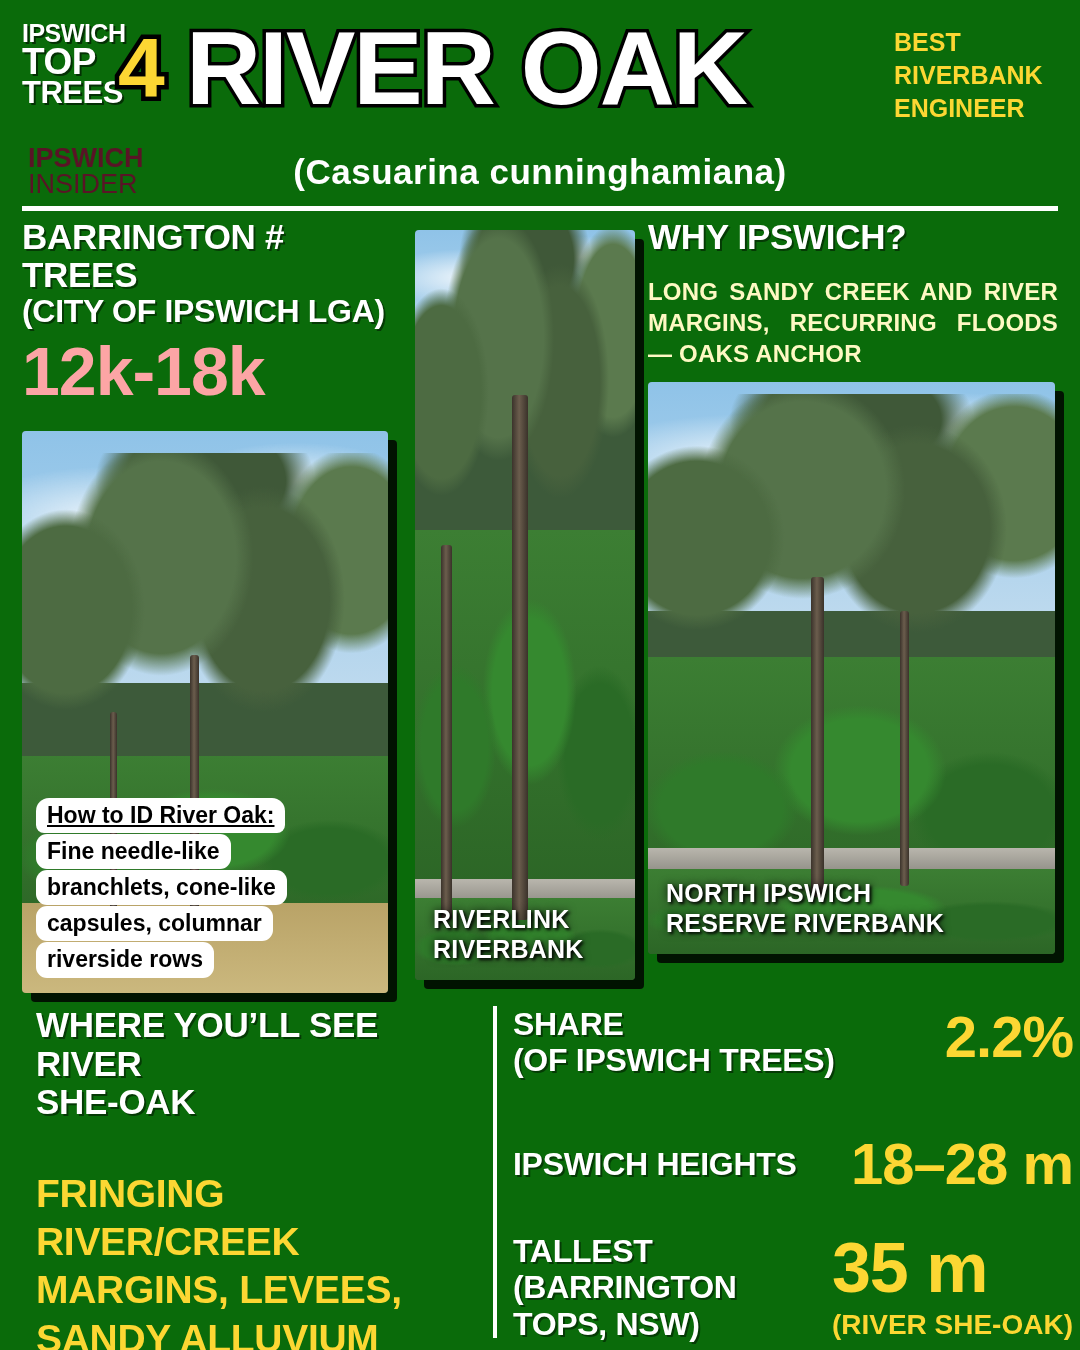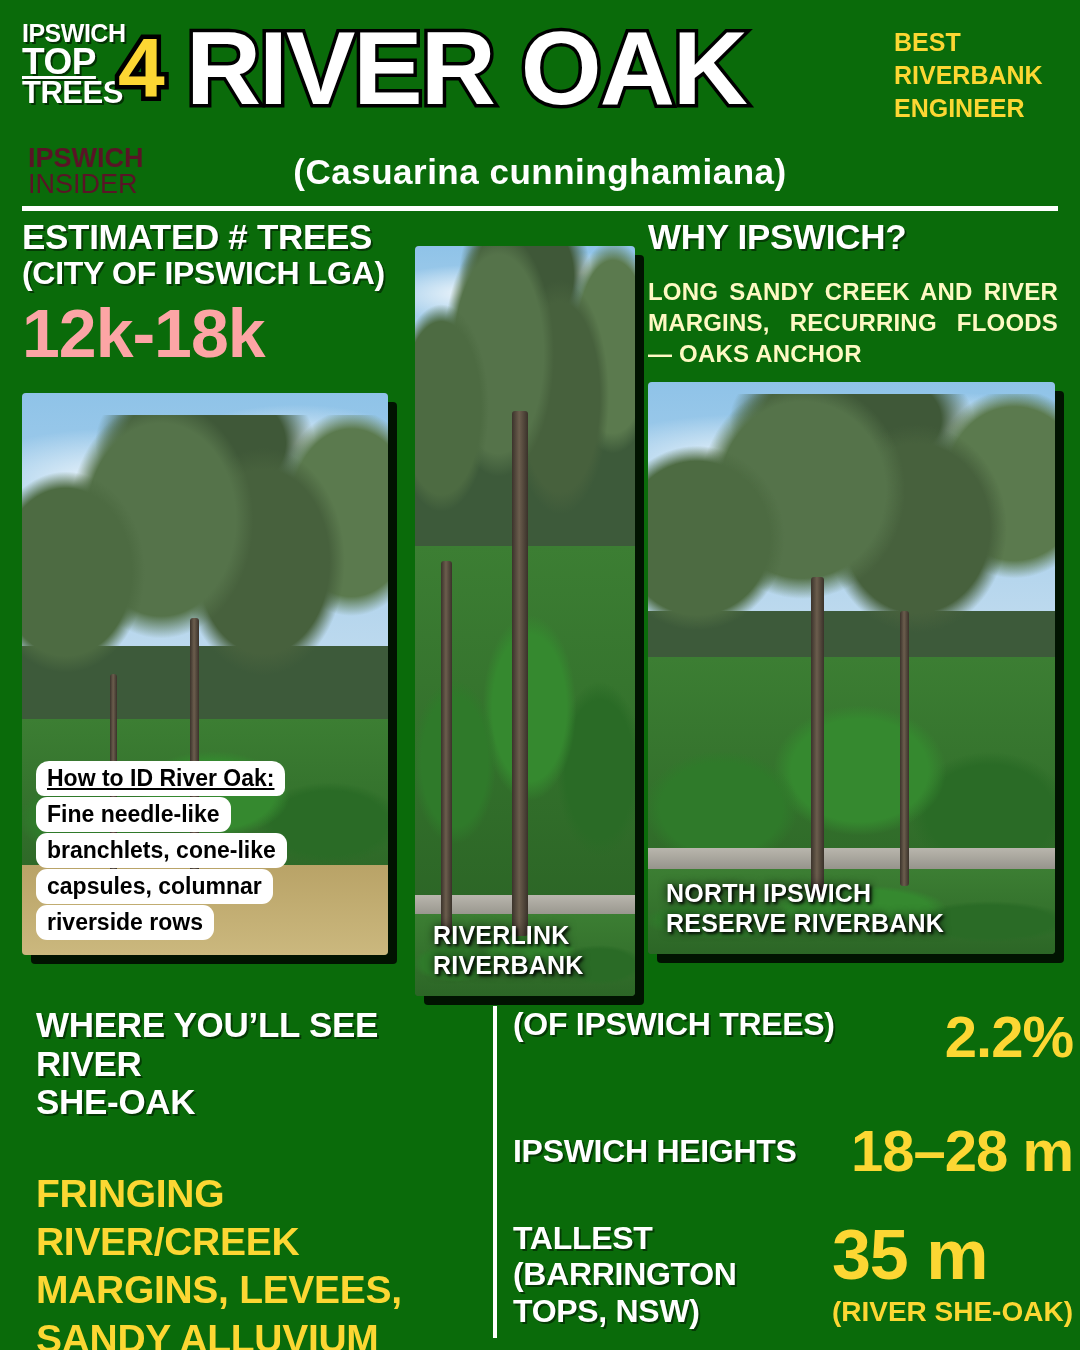--- a/index.html
+++ b/index.html
@@ -28,21 +28,21 @@
     text-align: left;
   }
   .brand-line {
     display: block;
     color: #ffffff;
     font-weight: 900;
     letter-spacing: -0.5px;
     text-shadow: 2px 2px 0 rgba(0,0,0,0.55);
   }
   .brand-ipswich { font-size: 25px; }
-  .brand-top { font-size: 37px; text-decoration: underline; }
+  .brand-top { font-size: 37px; }
   .brand-trees { font-size: 31px; }
 
   .rank-badge {
     position: absolute; left: 118px; top: 26px;
     font-size: 84px;
     font-weight: 900;
     color: #fcd733;
     line-height: 1;
     -webkit-text-stroke: 9px #000;
     paint-order: stroke fill;
@@ -93,21 +93,21 @@
   .rule-top {
     position: absolute; left: 22px; top: 206px;
     width: 1036px; height: 5px;
     background: #ffffff;
   }
 
   
   .mid { position: absolute; left: 0; top: 218px; width: 1080px; height: 772px; }
 
   .col-left  { position: absolute; left: 22px;  top: 0;  width: 380px; }
-  .col-mid   { position: absolute; left: 415px; top: 28px; width: 220px; height: 762px; }
+  .col-mid   { position: absolute; left: 415px; top: 12px; width: 220px; height: 762px; }
   .col-right { position: absolute; left: 648px; top: 0;  width: 410px; }
 
   .head-white {
     color: #ffffff;
     font-size: 35px;
     font-weight: 900;
     line-height: 1.08;
     letter-spacing: -0.3px;
     text-shadow: 2px 2px 0 rgba(0,0,0,0.45);
   }
@@ -289,21 +289,21 @@
 
     <div class="subtitle">(Casuarina cunninghamiana)</div>
 
     <div class="rule-top"></div>
   </div>
 
   <div class="mid">
 
     <div class="col-left">
       <div class="head-white">
-        <span>ESTIMATED # TREES</span>
+        <span>BARRINGTON # TREES</span>
         <span class="sub">(CITY OF IPSWICH LGA)</span>
       </div>
       <div class="bignum">12k-18k</div>
 
       <div class="photo photo-left">
         <div class="sky"></div>
         <div class="canopy" style="top:4%;height:62%"></div>
         <div class="understory" style="top:58%;height:30%"></div>
         <div class="ground-dry" style="height:16%"></div>
         <div class="trunk" style="left:46%;top:40%;width:9px;height:48%"></div>
@@ -369,20 +369,21 @@
         <div>RIVER/CREEK</div>
         <div>MARGINS, LEVEES,</div>
         <div>SANDY ALLUVIUM</div>
       </div>
     </div>
 
     <div class="br">
 
       <div class="stat-row stat-share">
         <div class="stat-label">
+          <div>SHARE</div>
           <div>(OF IPSWICH TREES)</div>
         </div>
         <div class="stat-value">2.2%</div>
       </div>
 
       <div class="stat-row stat-heights">
         <div class="stat-label">IPSWICH HEIGHTS</div>
         <div class="stat-value">18–28 m</div>
       </div>
 

